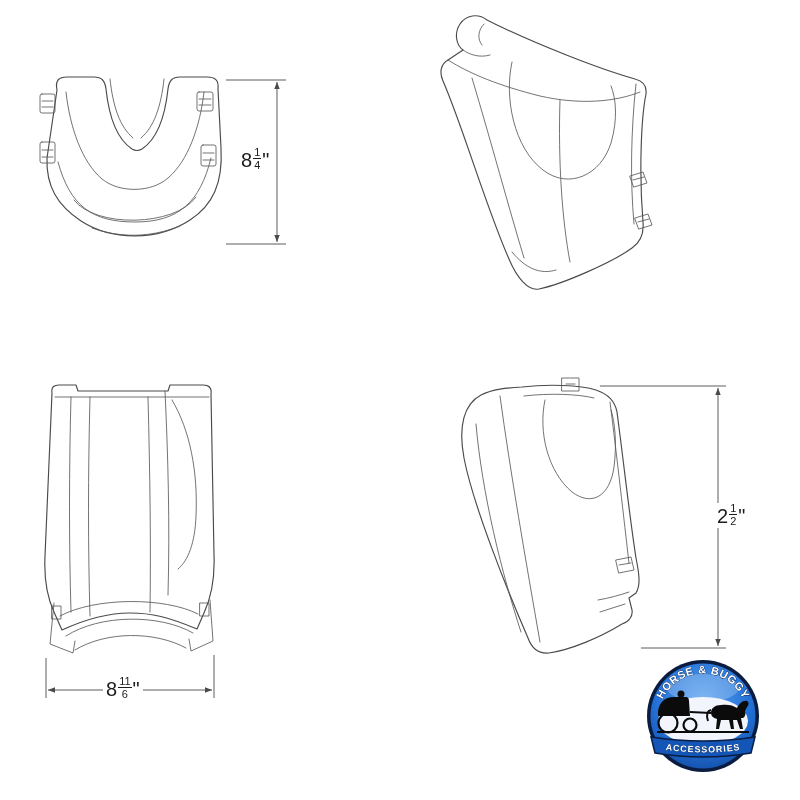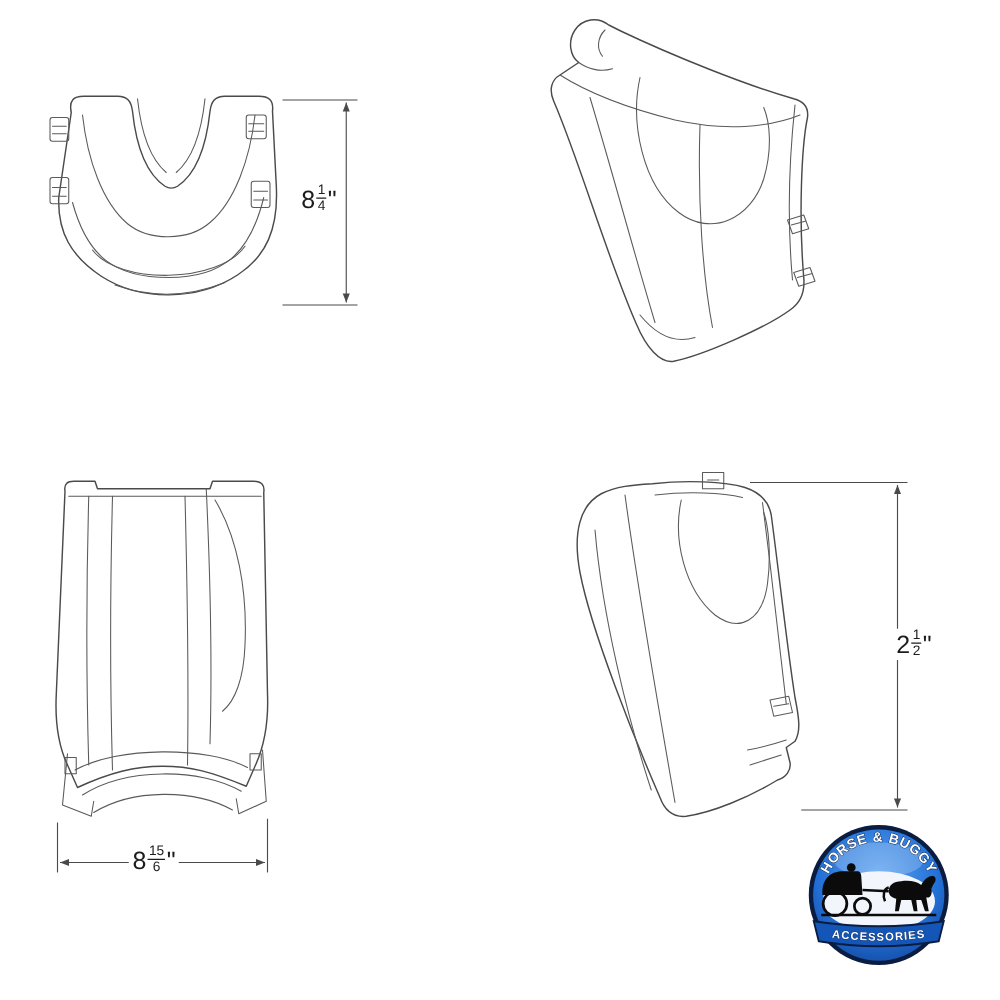--- a/index.html
+++ b/index.html
@@ -159,21 +159,21 @@
       <span class="frac">
         <span class="num">1</span>
         <span class="den">4</span>
       </span>
       <span class="unit">"</span>
   </div>
 
   <div class="dim-label" style="left:103px; top:676px;">
     <span>8</span>
       <span class="frac">
-        <span class="num">15</span>
+        <span class="num">11</span>
         <span class="den">6</span>
       </span>
       <span class="unit">"</span>
   </div>
 
   <div class="dim-label" style="left:714px; top:503px;">
     <span>2</span>
       <span class="frac">
         <span class="num">1</span>
         <span class="den">2</span>

